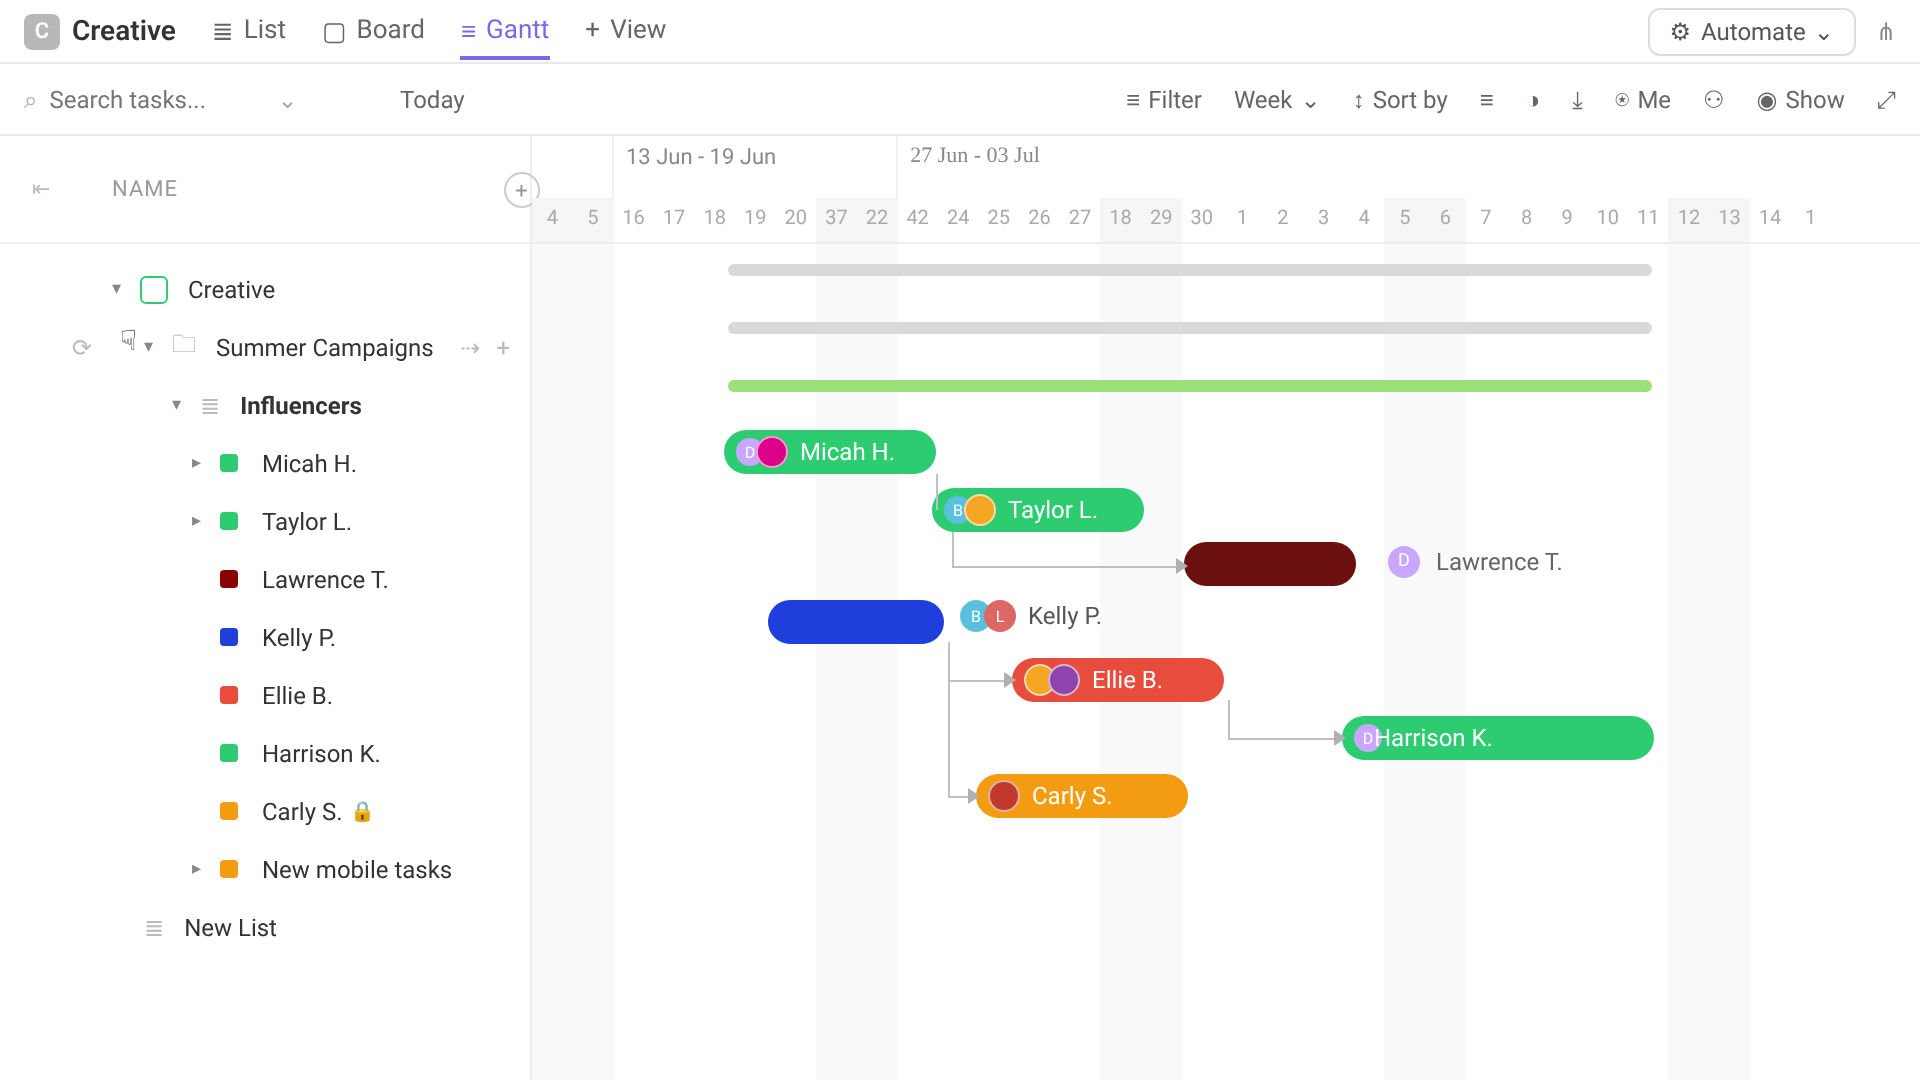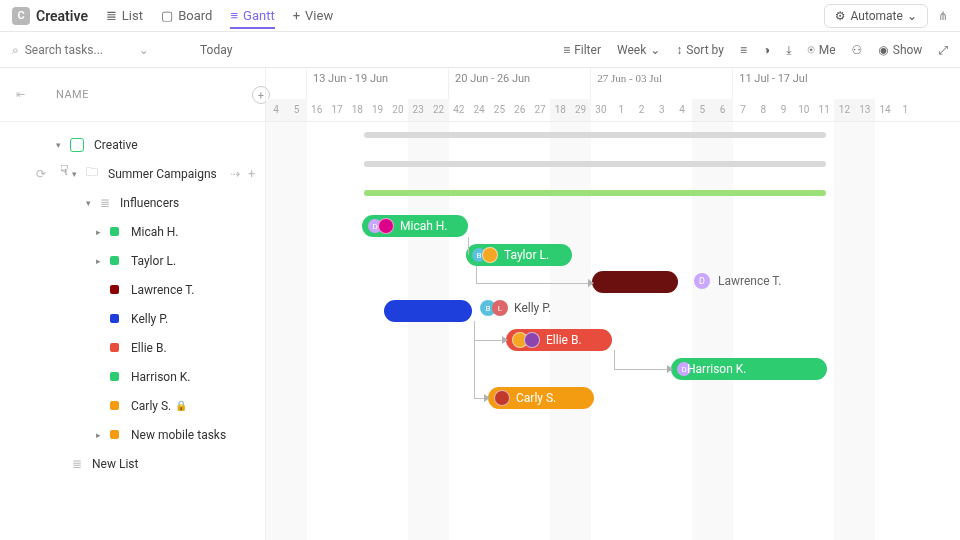--- a/index.html
+++ b/index.html
@@ -148,21 +148,21 @@
         <span class="folder-ico">🗀</span>
         <span class="row-label">Summer Campaigns</span>
         <div class="row-actions">
             <span>⇢</span>
             <span>+</span>
           </div>
       </div>
       <div class="tree-row pl-3">
         <span class="caret">▾</span>
         <span class="list-ico">≣</span>
-        <span class="row-label" style="font-weight:400">Influencers</span>
+        <span class="row-label" style="font-weight:700">Influencers</span>
       </div>
       <div id="task-rows">
           <div class="tree-row" style="padding-left: 96px;">
             <span class="caret">▸</span>
             <span class="status-dot" style="background:#2ecc71"></span>
             <span class="row-label">Micah H.</span>
           </div>
           <div class="tree-row" style="padding-left: 96px;">
             <span class="caret">▸</span>
             <span class="status-dot" style="background:#2ecc71"></span>
@@ -206,33 +206,31 @@
       </div>
 
     </div>
     <div class="cursor-hand">☟</div>
   </div>
 
   <div class="gantt">
     <div class="gantt-header">
       <div class="week-row" id="week-row">
           <div class="week-cell" style="width: 142.1px;">13 Jun - 19 Jun</div>
-          <div class="week-cell" style="width: 142.1px;">20 Jun - 26 Jun</div>
           <div class="week-cell" style="width: 142.1px; font-family: Liberation Serif, serif;">27 Jun - 03 Jul</div>
-          <div class="week-cell" style="width: 142.1px;">11 Jul - 17 Jul</div>
         </div>
       <div class="day-row" id="day-row">
           <div class="day-cell off">4</div>
           <div class="day-cell off">5</div>
           <div class="day-cell">16</div>
           <div class="day-cell">17</div>
           <div class="day-cell">18</div>
           <div class="day-cell">19</div>
           <div class="day-cell">20</div>
-          <div class="day-cell off">23</div>
+          <div class="day-cell off">37</div>
           <div class="day-cell off">22</div>
           <div class="day-cell">42</div>
           <div class="day-cell">24</div>
           <div class="day-cell">25</div>
           <div class="day-cell">26</div>
           <div class="day-cell">27</div>
           <div class="day-cell off">18</div>
           <div class="day-cell off">29</div>
           <div class="day-cell">30</div>
           <div class="day-cell">1</div>

